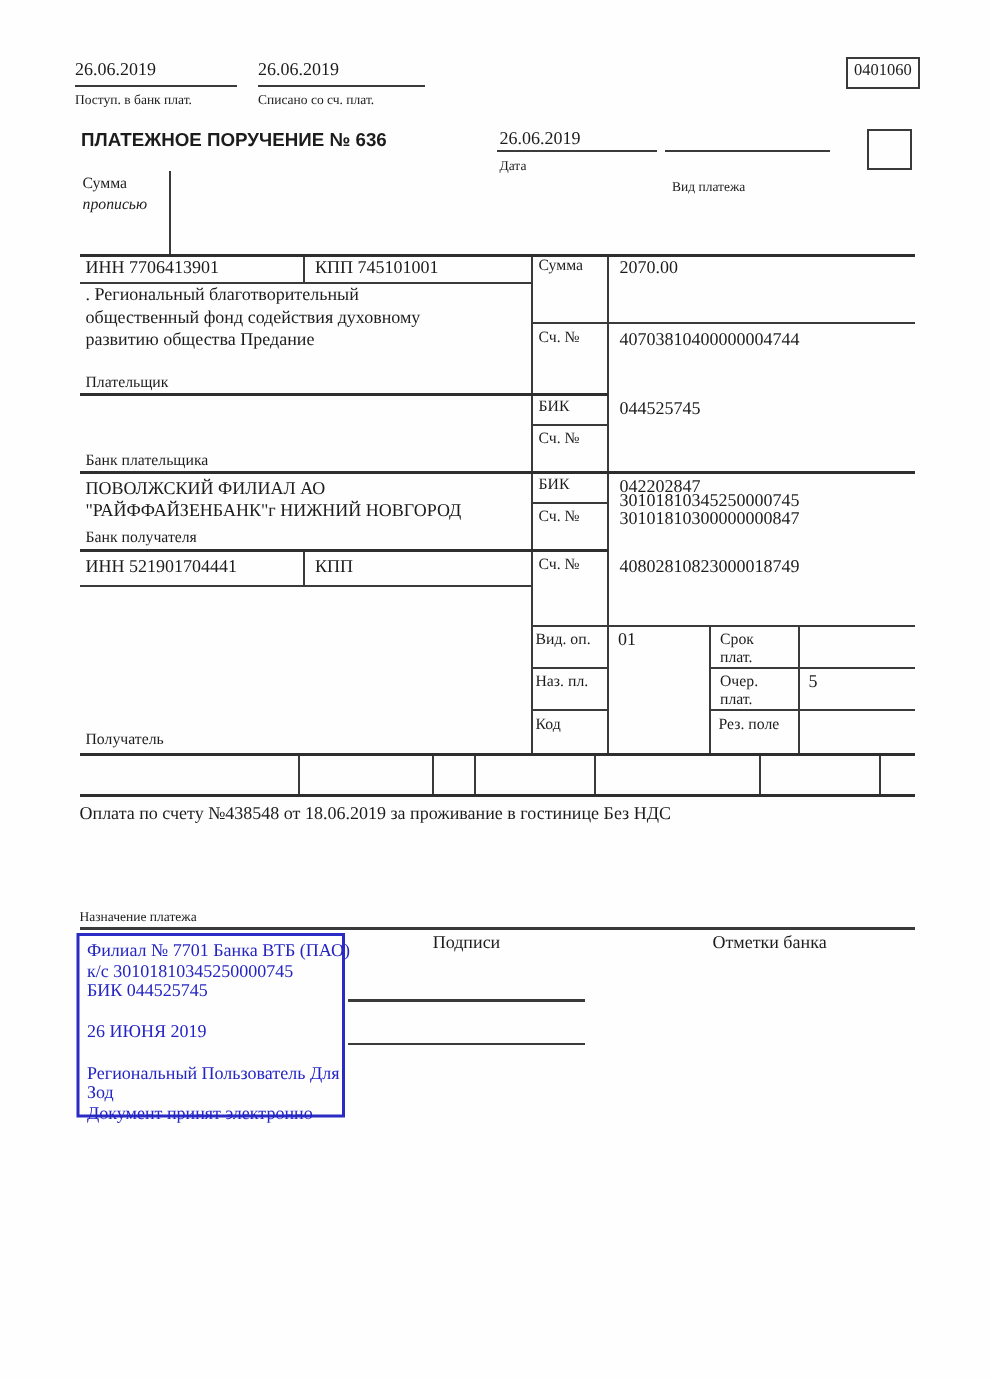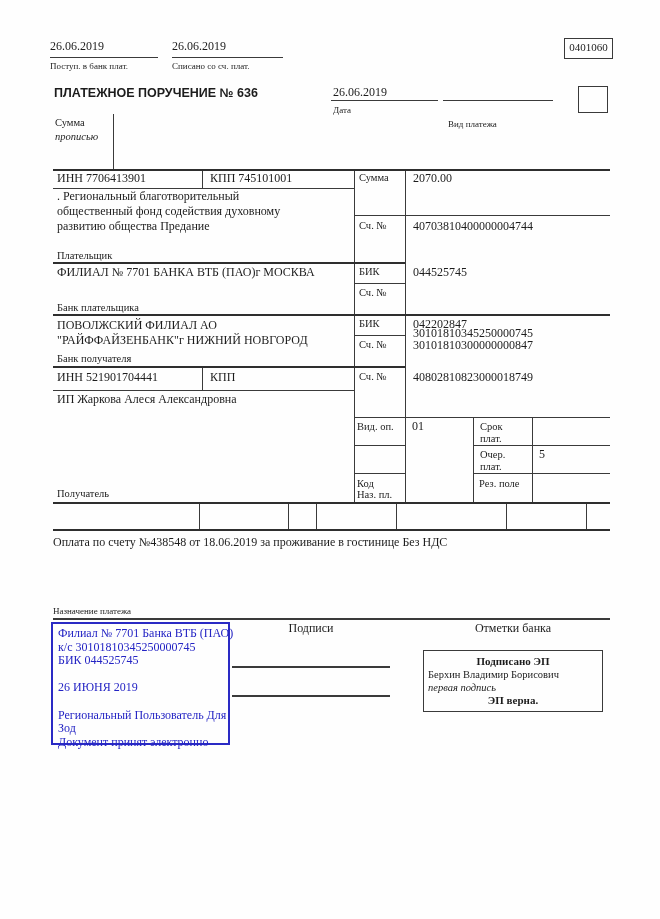--- a/index.html
+++ b/index.html
@@ -111,47 +111,45 @@
   <div class="t f12" style="left:210px;top:172px;">КПП 745101001</div>
   <div class="t f10" style="left:359px;top:172px;">Сумма</div>
   <div class="t f12" style="left:413px;top:172px;">2070.00</div>
   <div class="t f12" style="left:57px;top:205px;">общественный фонд содействия духовному</div>
   <div class="t f12" style="left:57px;top:190px;">. Региональный благотворительный</div>
   <div class="t f12" style="left:57px;top:220px;">развитию общества Предание</div>
   <div class="t f10" style="left:359px;top:220px;">Сч. №</div>
   <div class="t f12" style="left:413px;top:220px;">40703810400000004744</div>
   <div class="t f10" style="left:57px;top:250px;">Плательщик</div>
 
-  <div class="t f12" style="left:57px;top:266px;">ФИЛИАЛ № 7701 БАНКА ВТБ (ПАО)г МОСКВА</div>
   <div class="t f10" style="left:359px;top:266px;">БИК</div>
   <div class="t f12" style="left:413px;top:266px;">044525745</div>
   <div class="t f10" style="left:359px;top:287px;">Сч. №</div>
   <div class="t f12" style="left:413px;top:298px;margin-top:29px;">30101810345250000745</div>
   <div class="t f10" style="left:57px;top:302px;">Банк плательщика</div>
 
   <div class="t f12" style="left:57px;top:319px;">ПОВОЛЖСКИЙ ФИЛИАЛ АО</div>
   <div class="t f12" style="left:57px;top:334px;">"РАЙФФАЙЗЕНБАНК"г НИЖНИЙ НОВГОРОД</div>
   <div class="t f10" style="left:359px;top:318px;">БИК</div>
   <div class="t f12" style="left:413px;top:318px;">042202847</div>
   <div class="t f10" style="left:359px;top:339px;">Сч. №</div>
   <div class="t f12" style="left:413px;top:339px;">30101810300000000847</div>
   <div class="t f10" style="left:57px;top:353px;">Банк получателя</div>
 
   <div class="t f12" style="left:57px;top:371px;">ИНН 521901704441</div>
   <div class="t f12" style="left:210px;top:371px;">КПП</div>
   <div class="t f10" style="left:359px;top:371px;">Сч. №</div>
   <div class="t f12" style="left:413px;top:371px;">40802810823000018749</div>
-  <div class="t f12" style="left:57px;top:393px;">ИП Жаркова Алеся Александровна</div>
   <div class="t f10" style="left:57px;top:488px;">Получатель</div>
 
   <div class="t f10" style="left:357px;top:421px;">Вид. оп.</div>
   <div class="t f12" style="left:412px;top:420px;">01</div>
   <div class="t f10" style="left:480px;top:421px;">Срок</div>
   <div class="t f10" style="left:480px;top:433px;">плат.</div>
-  <div class="t f10" style="left:357px;top:449px;margin-top:40px;">Наз. пл.</div>
+  <div class="t f10" style="left:357px;top:449px;">Наз. пл.</div>
   <div class="t f10" style="left:480px;top:449px;">Очер.</div>
   <div class="t f10" style="left:480px;top:461px;">плат.</div>
   <div class="t f12" style="left:539px;top:448px;">5</div>
   <div class="t f10" style="left:357px;top:478px;">Код</div>
   <div class="t f10" style="left:479px;top:478px;">Рез. поле</div>
 
   <div class="t f12" style="left:53px;top:536px;">Оплата по счету №438548 от 18.06.2019 за проживание в гостинице Без НДС</div>
   <div class="t f9" style="left:53px;top:606px;">Назначение платежа</div>
 
   <div class="t f12 center" style="left:232px;top:622px;width:158px;">Подписи</div>
@@ -162,20 +160,14 @@
     <div class="stamp-line">к/с 30101810345250000745</div>
     <div class="stamp-line">БИК 044525745</div>
     <div class="stamp-line"></div>
     <div class="stamp-line">26 ИЮНЯ 2019</div>
     <div class="stamp-line"></div>
     <div class="stamp-line">Региональный Пользователь Для</div>
     <div class="stamp-line">Зод</div>
     <div class="stamp-line">Документ принят электронно</div>
   </div>
 
-  <div class="mark-box">
-    <div class="b center" style="font-size:11px;">Подписано ЭП</div>
-    <div class="f10">Берхин Владимир Борисович</div>
-    <div class="f10 i">первая подпись</div>
-    <div class="b center" style="font-size:11px;">ЭП верна.</div>
-  </div>
 
 </div>
 
 </body></html>

